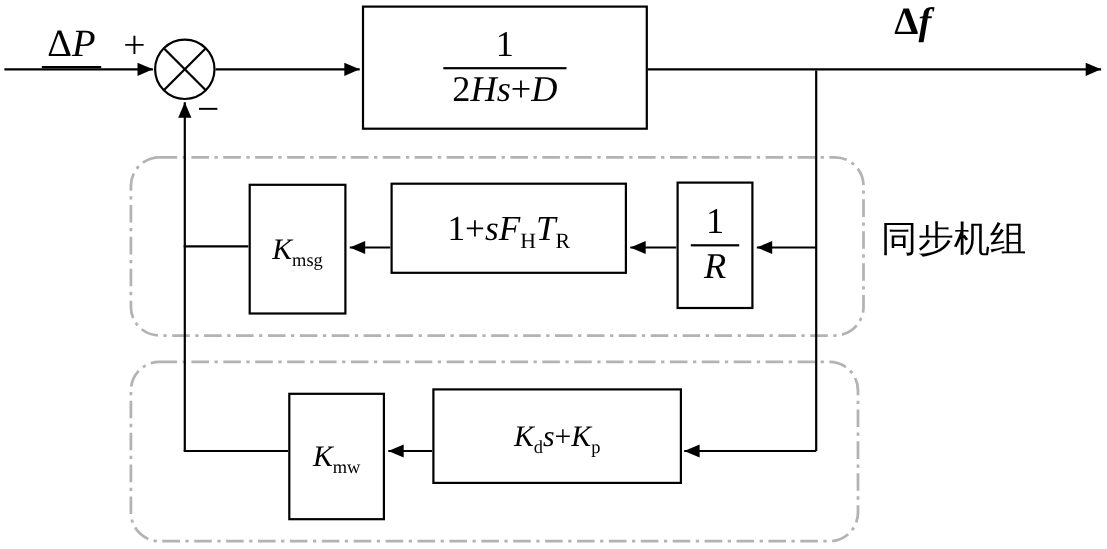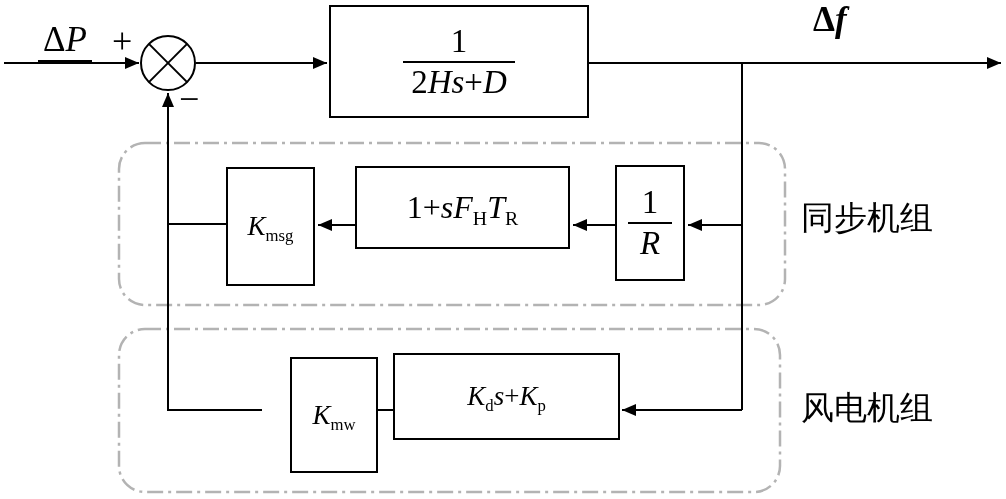--- a/index.html
+++ b/index.html
@@ -81,33 +81,32 @@
     </span>
   </div>
 
   <div class="block bt33" style="left:615px; top:165px; width:70px; height:116px;">
     <span class="frac">
       <span class="num" style="padding:0 12px;">1</span>
       <span class="den it" style="padding:0 12px;">R</span>
     </span>
   </div>
 
-  <div class="block bt35" style="left:262px; top:357px; width:88px; height:116px;margin-left:28px;">
+  <div class="block bt35" style="left:262px; top:357px; width:88px; height:116px;">
     <span><span class="it">K</span><sub>mw</sub></span>
   </div>
 
   <div class="block bt35" style="left:393px; top:353px; width:227px; height:87px;">
     <span><span class="it">K</span><sub>d</sub><span class="it">s</span><span>+</span><span class="it">K</span><sub>p</sub></span>
   </div>
 
   <div class="siglabel underlined" style="left:38px; top:22px;"><span>Δ</span><span class="it">P</span></div>
 
   <div class="siglabel" style="left:813px; top:2px;font-weight:bold;"><span>Δ</span><span class="it">f</span></div>
 
   <div class="sign" style="left:112px; top:23px;">+</div>
 
   <div class="sign" style="left:179px; top:81px;">−</div>
 
   <div class="cjk" style="left:801px; top:202px;">同步机组</div>
 
-  <div class="cjk" style="left:801px; top:392px;">风电机组</div>
 
 </div>
 
 </body></html>

